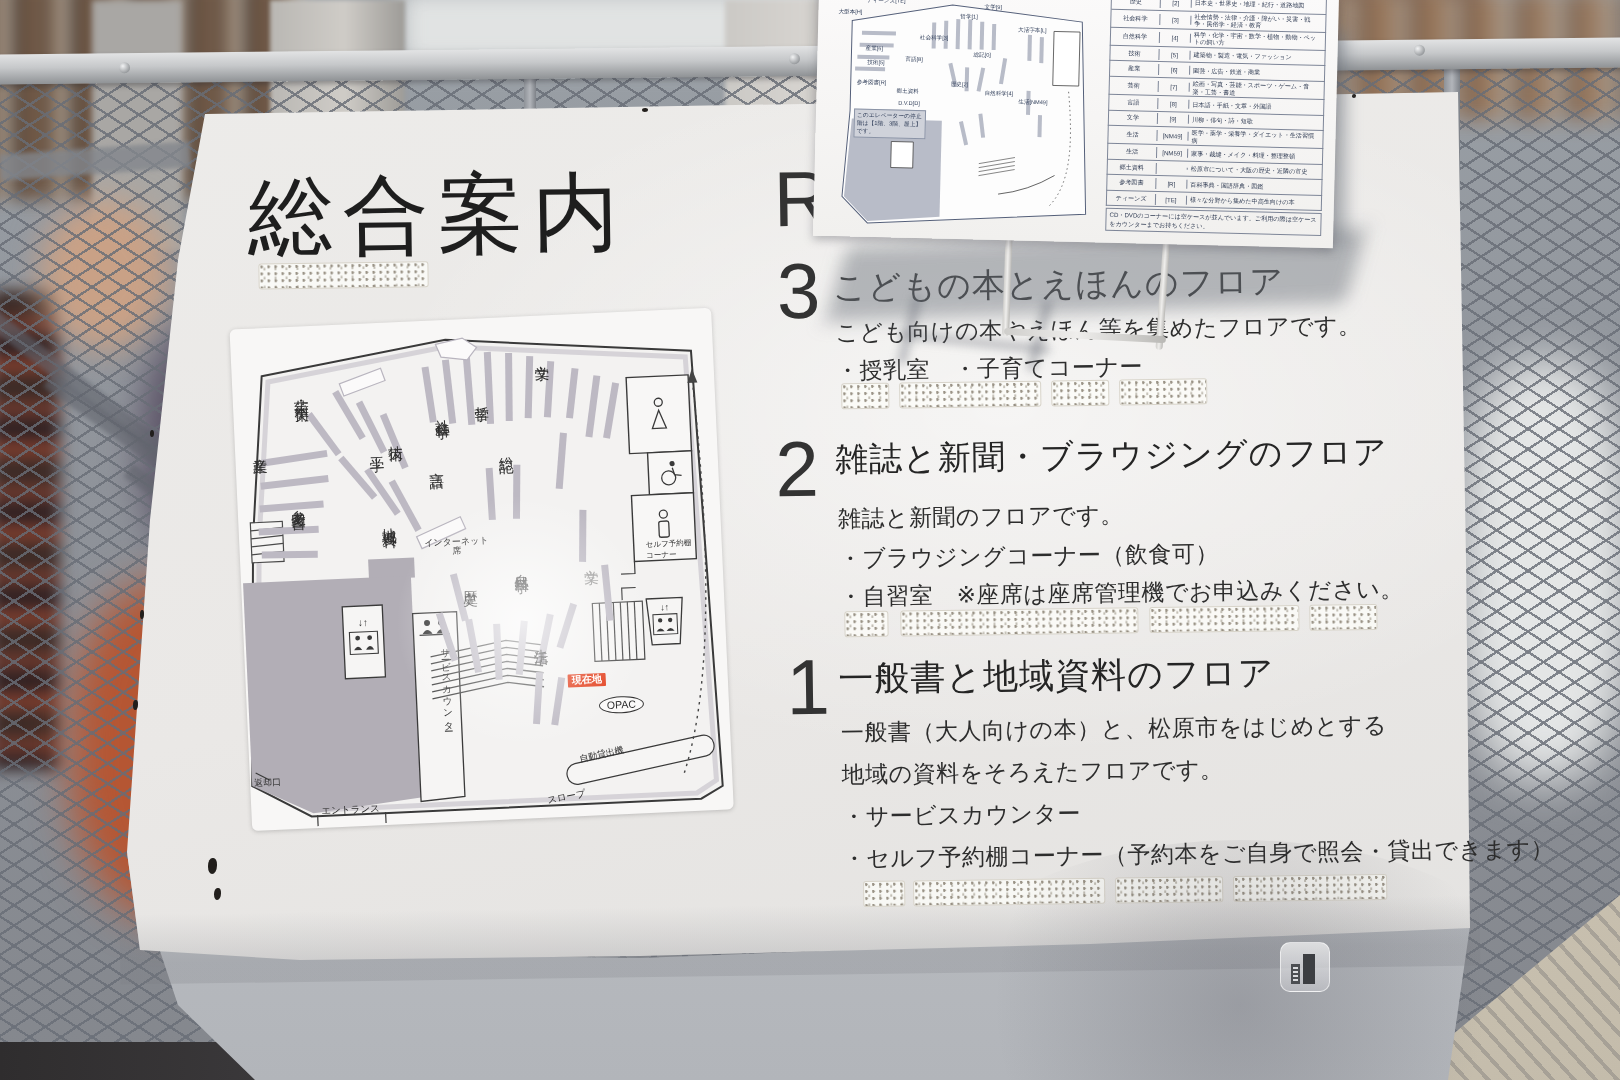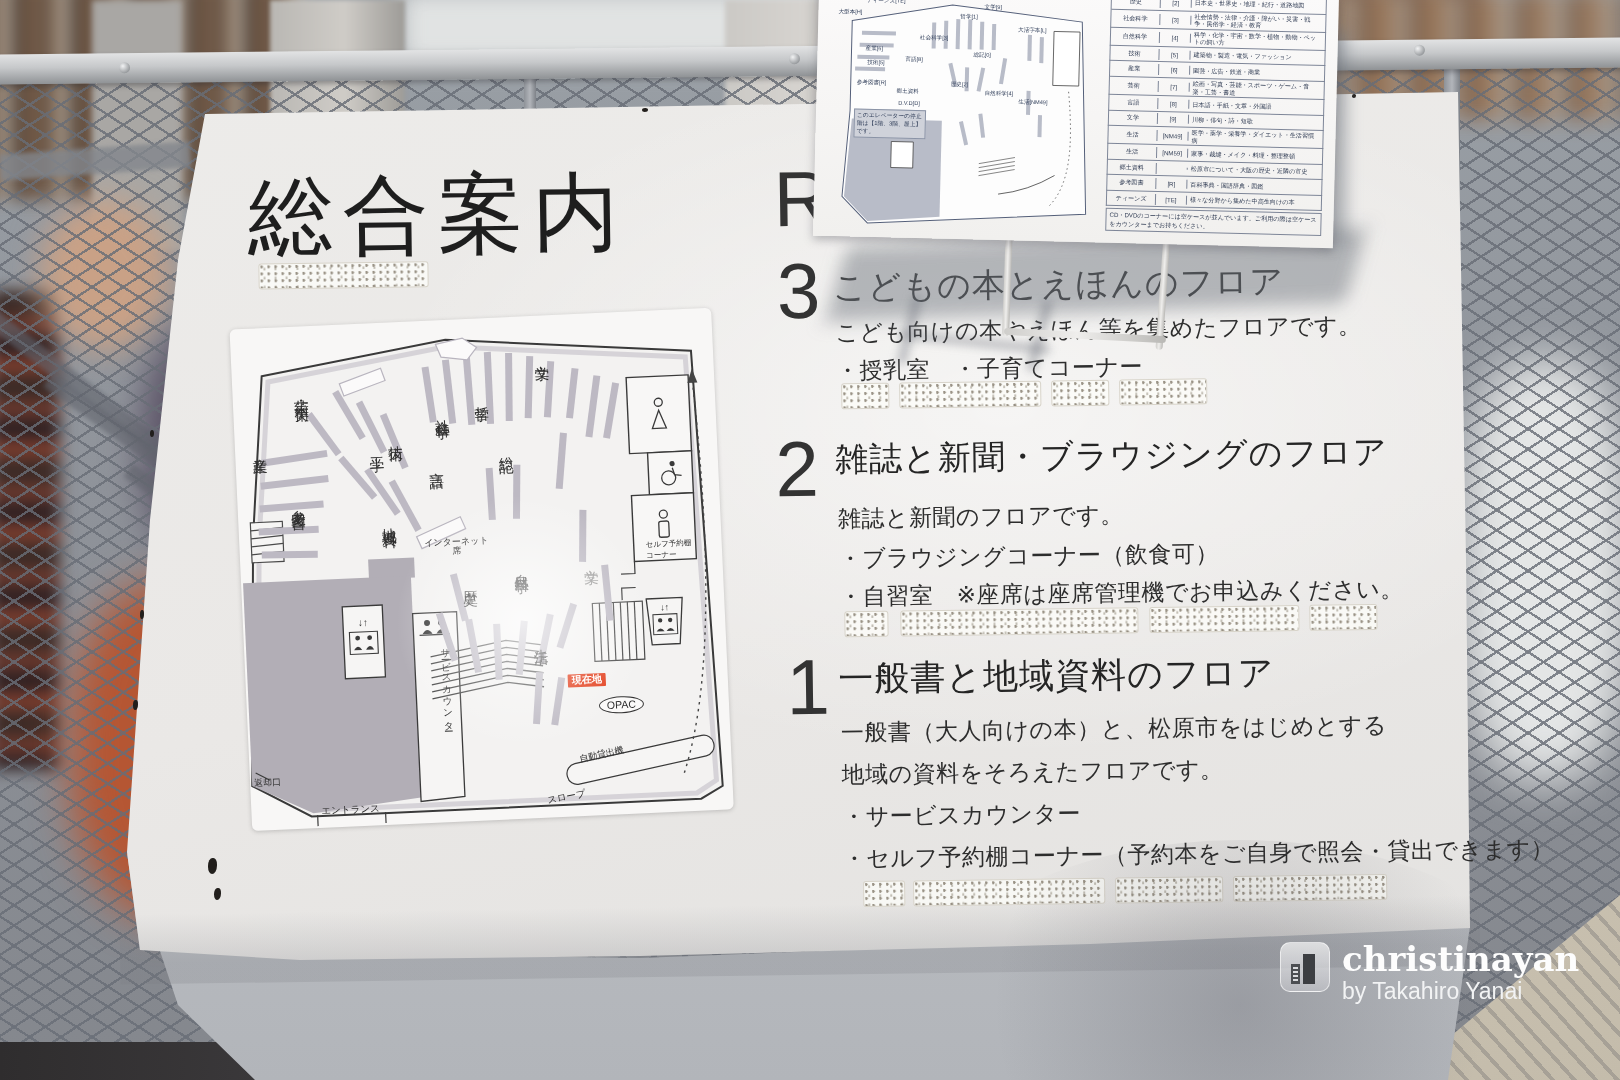--- a/index.html
+++ b/index.html
@@ -522,17 +522,13 @@
     <div class="note">CD・DVDのコーナーには空ケースが並んでいます。ご利用の際は空ケースをカウンターまでお持ちください。</div>
   </div>
 </div>
 
 <div id="watermark">
   <div id="wm-icon">
     <span class="b1"></span>
       <span class="b2"></span>
       <span class="win"></span>
   </div>
-  <div id="wm-text">
-    <div class="brand">christinayan</div>
-    <div class="by">by Takahiro Yanai</div>
-  </div>
 </div>
 
 </body></html>

